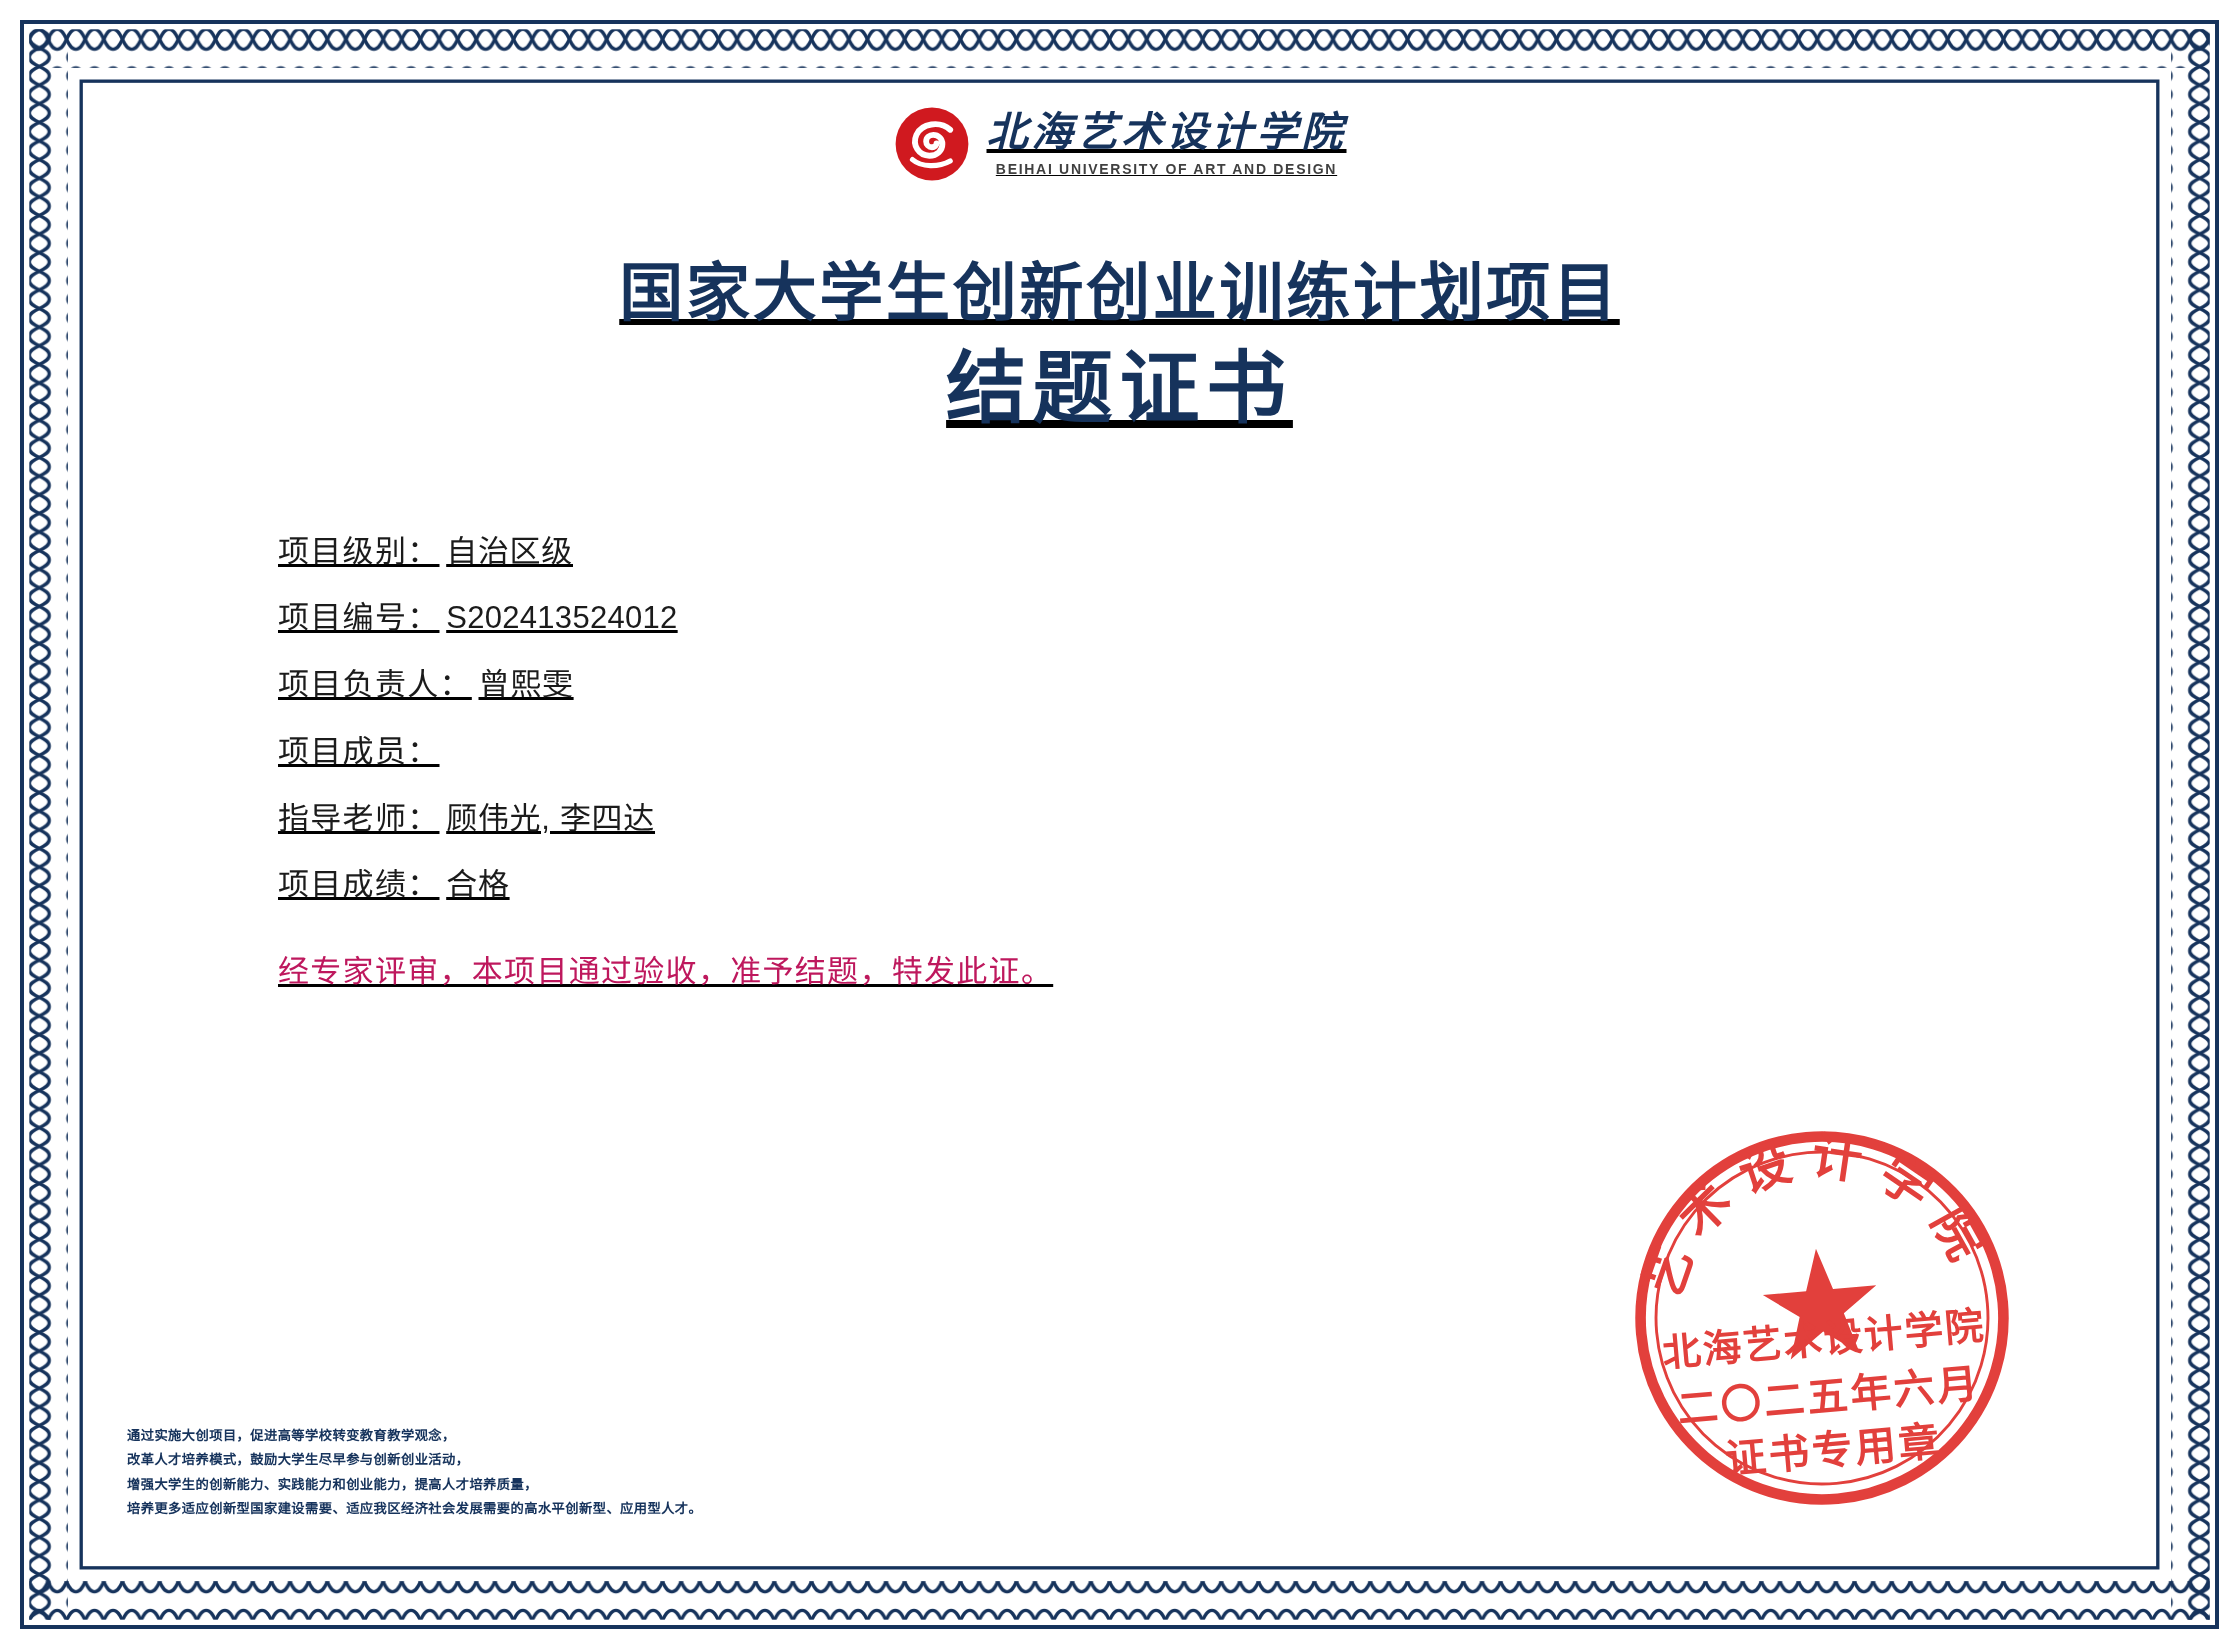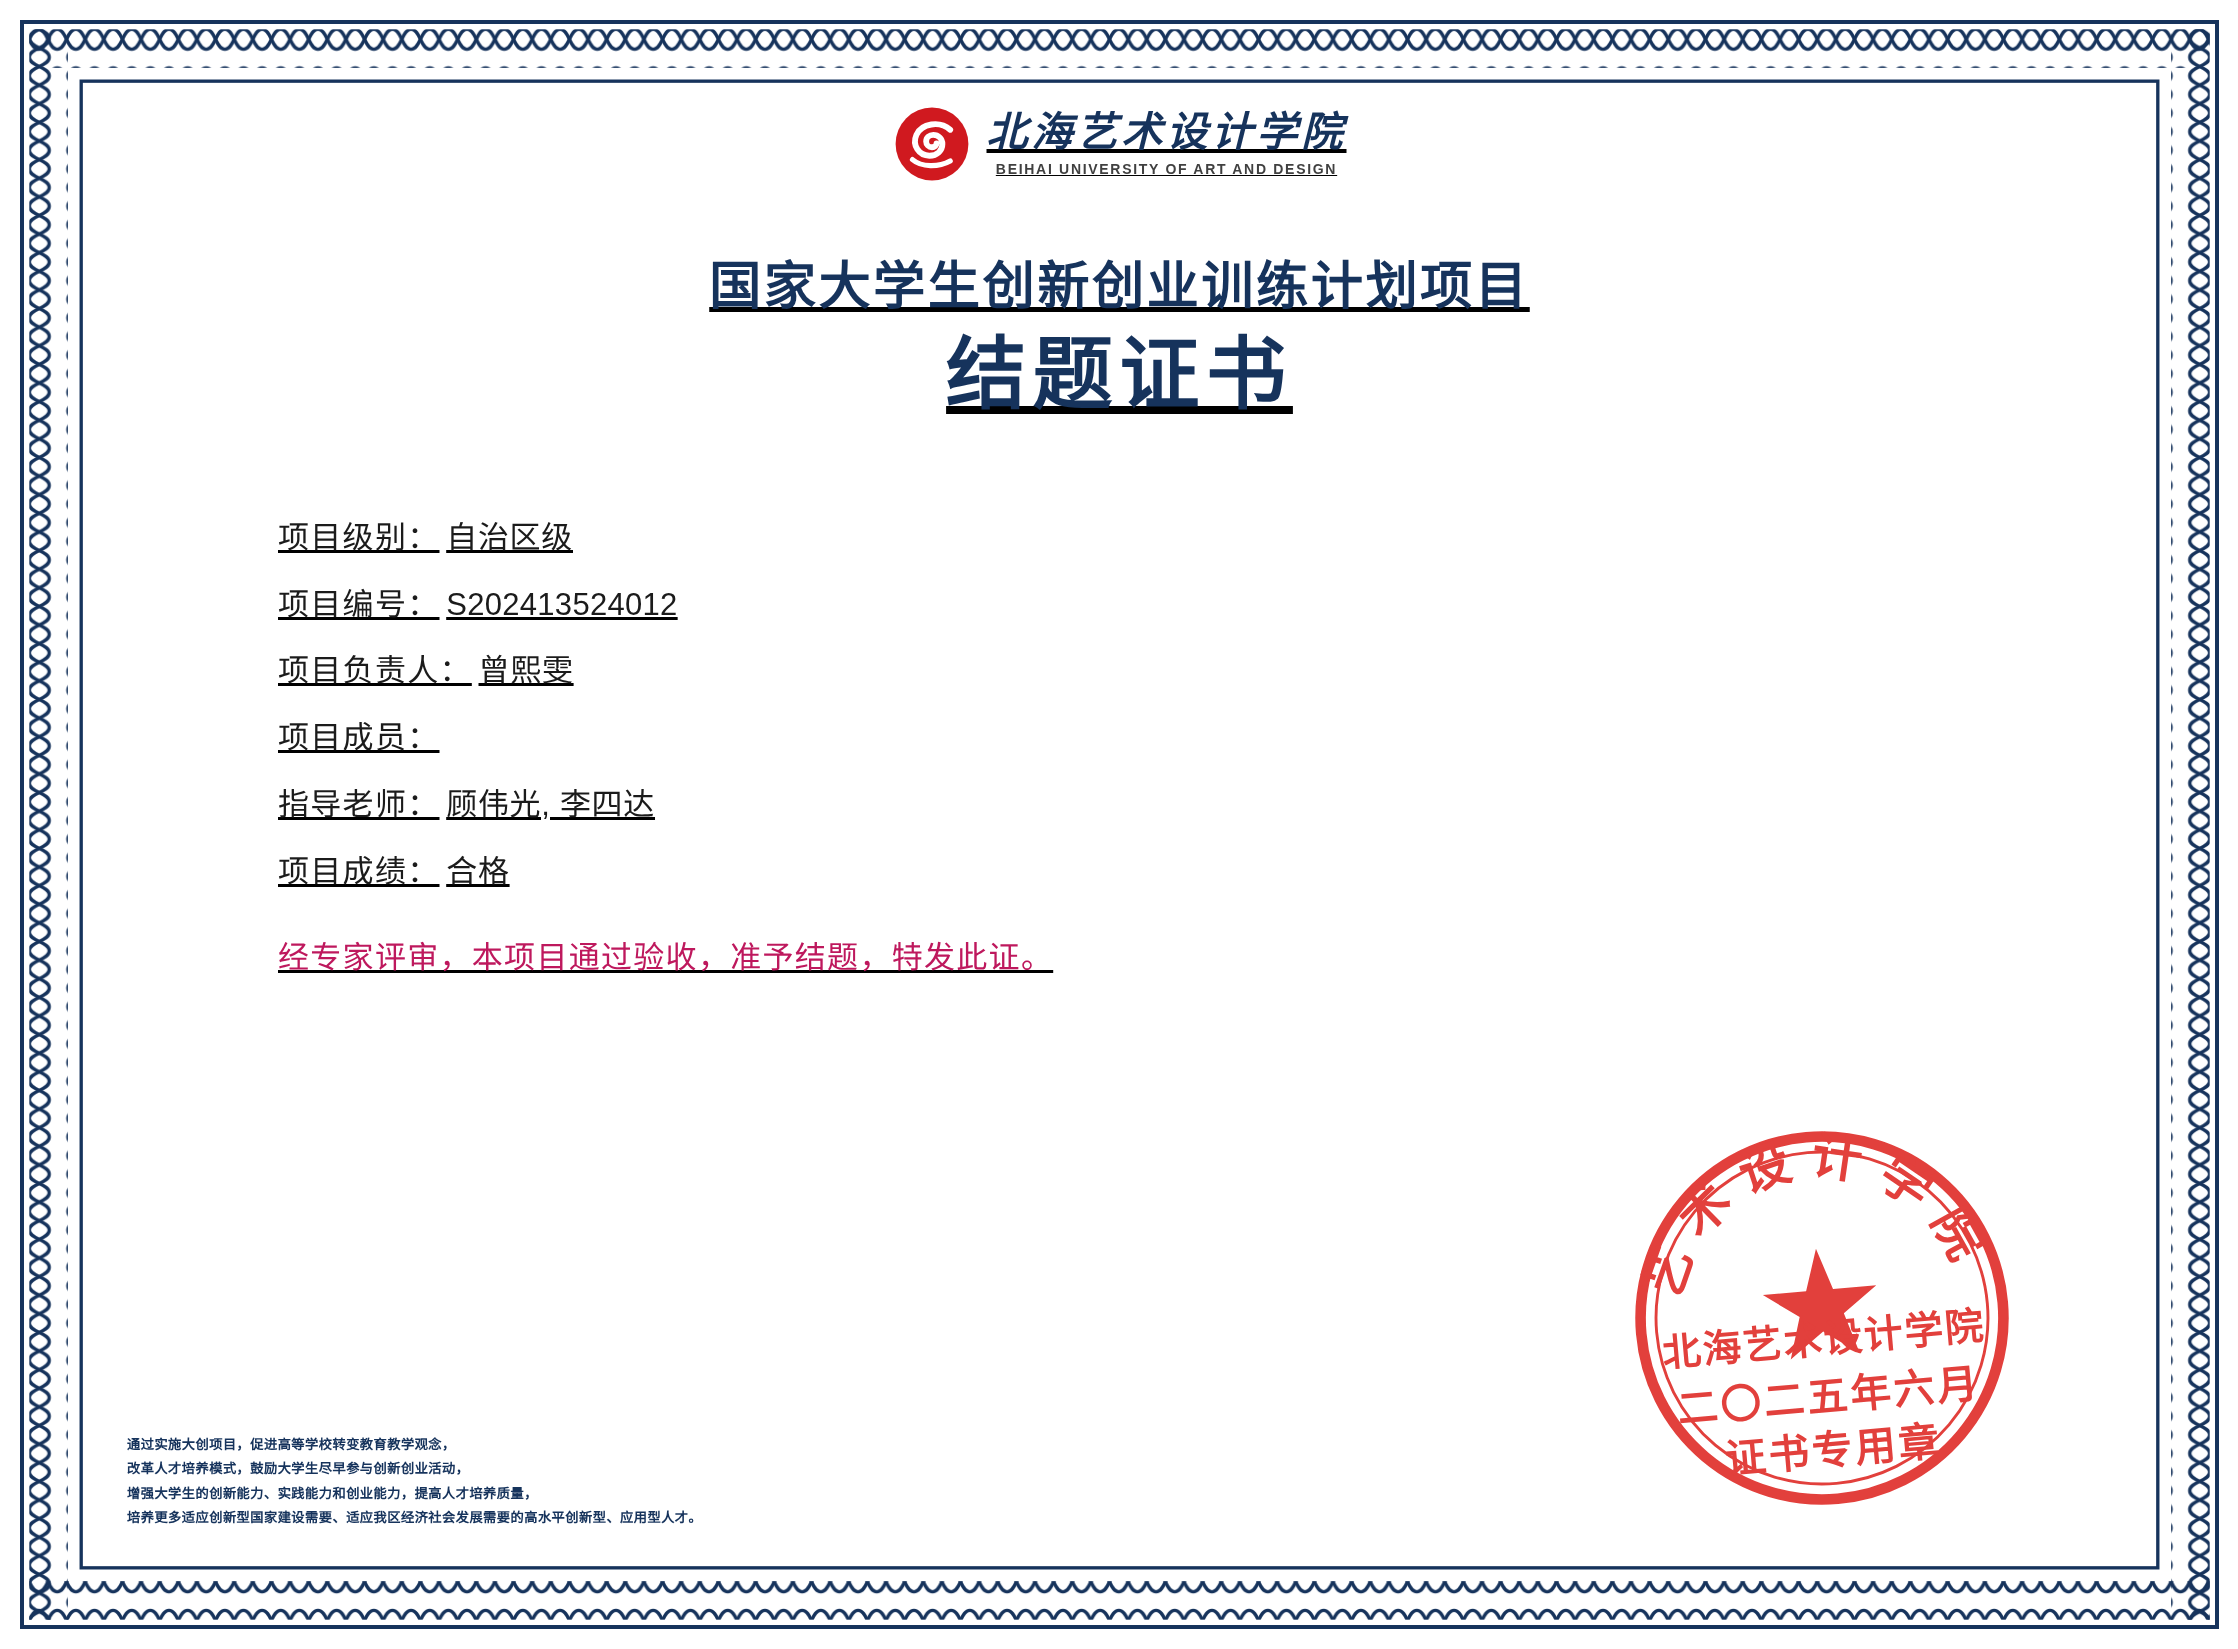--- a/index.html
+++ b/index.html
@@ -84,21 +84,21 @@
     white-space: nowrap;
     font-weight: 600;
   }
 
   
   .title-main {
     margin-top: 74px;
     text-align: center;
     font-family: "Liberation Serif", "DejaVu Serif", serif;
     font-weight: bold;
-    font-size: 52px;
+    font-size: 64px;
     color: #16335c;
     letter-spacing: 2.7px;
     line-height: 1.15;
   }
   .title-sub {
     margin-top: 14px;
     text-align: center;
     font-family: "Liberation Serif", "DejaVu Serif", serif;
     font-weight: bold;
     font-size: 80px;
@@ -139,21 +139,21 @@
     margin-top: 41px;
     font-size: 31px;
     color: #be185d;
     letter-spacing: 1.3px;
   }
 
   
   .footnote {
     position: absolute;
     left: 27px;
-    bottom: 25px;
+    bottom: 34px;
     font-family: "Liberation Serif", "DejaVu Serif", serif;
     font-size: 13.3px;
     font-weight: bold;
     color: #16335c;
     line-height: 1.85;
     letter-spacing: 0.4px;
   }
 
   
   .seal {

